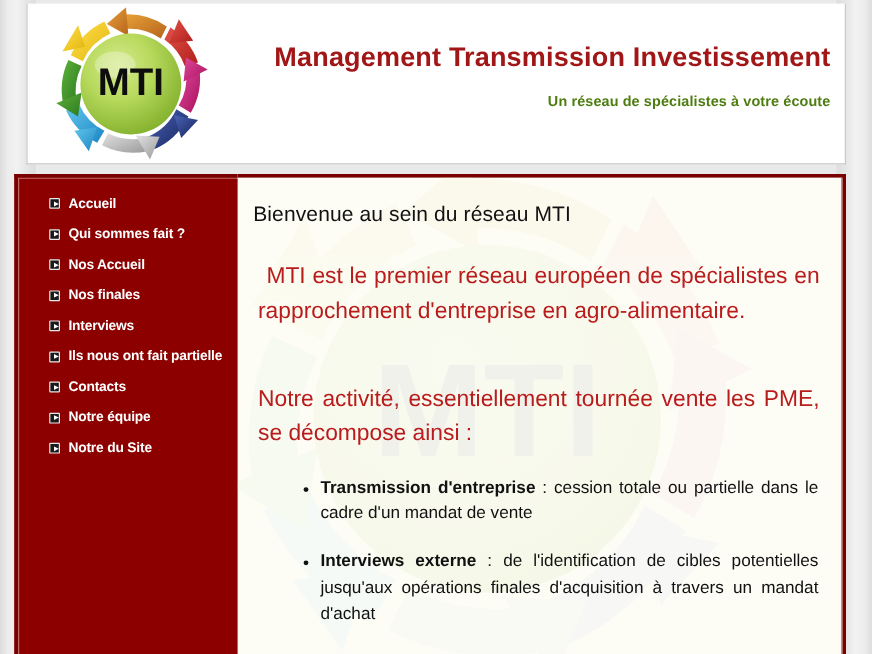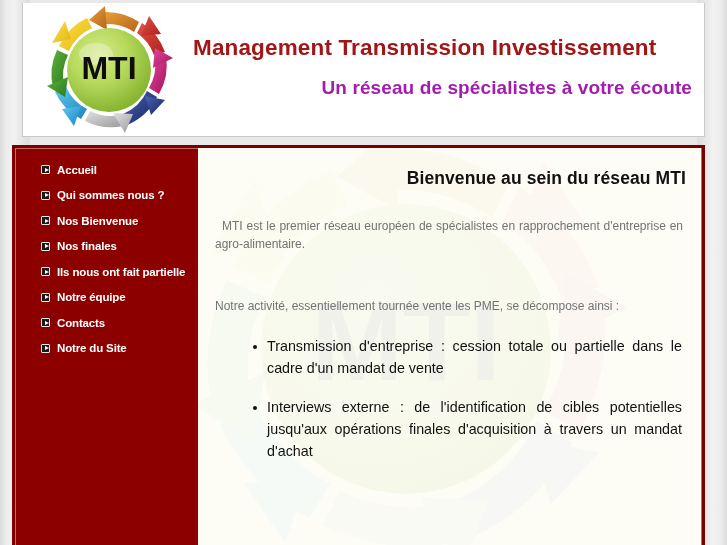--- a/index.html
+++ b/index.html
@@ -59,35 +59,36 @@
     left: 170px;
     top: 0;
     right: 8px;
     height: 100%;
   }
 
   #company-name {
     position: absolute;
     left: 0; right: 4px;
     top: 32px;
+    text-align: right;
     font-size: 22.5px;
     font-weight: bold;
     color: #A11616;
     letter-spacing: 0.15px;
     white-space: nowrap;
   }
 
   #tagline {
     position: absolute;
     left: 0; right: 4px;
     top: 74px;
     text-align: right;
-    font-size: 19px;
+    font-size: 12px;
     font-weight: bold;
-    color: #a21caf;
+    color: #4d7c0f;
     letter-spacing: 0.1px;
     white-space: nowrap;
   }
 
   
   #sidebar {
     position: absolute;
     left: 12px;
     top: 145px;
     width: 198px;
@@ -184,31 +185,31 @@
   }
   #watermark svg { display: block; width: 100%; height: 100%; }
 
   #content-inner {
     position: relative;
     z-index: 2;
     padding: 12px 16px 0 13px;
   }
 
   #page-title {
-    text-align: right;
+    text-align: left;
     font-size: 17.5px;
-    font-weight: bold;
+    font-weight: normal;
     color: #111;
     margin-top: 8px;
     letter-spacing: 0.1px;
   }
 
   .para {
-    font-size: 12px;
-    color: #737373;
+    font-size: 19px;
+    color: #b91c1c;
     text-align: justify;
     line-height: 1.52;
     margin-top: 28px;
     padding: 0 3px 0 4px;
   }
   .para.indent::before {
     content: "";
     display: inline-block;
     width: 7px;
   }
@@ -230,21 +231,21 @@
     margin-bottom: 18px;
   }
   #bullets li::before {
     content: "";
     position: absolute;
     left: 0; top: 9px;
     width: 4px; height: 4px;
     background: #111;
     border-radius: 50%;
   }
-  #bullets b { font-weight: normal; margin-top: 48px; }
+  #bullets b { font-weight: bold; margin-top: 48px; }
 </style>
 </head>
 <body>
 
 <div class="page-bg"></div>
 <div class="page-bg right"></div>
 
 <div id="header">
 
   <div id="logo">
@@ -338,41 +339,45 @@
 </div>
 
 <nav id="sidebar">
   <ul id="menu">
     <li class="menu-item">
       <span class="menu-bullet"></span>
       <span class="menu-label">Accueil</span>
     </li>
     <li class="menu-item">
       <span class="menu-bullet"></span>
-      <span class="menu-label">Qui sommes nous ?</span>
-    </li>
-    <li class="menu-item">
-      <span class="menu-bullet"></span>
-      <span class="menu-label">Nos Bienvenue</span>
+      <span class="menu-label">Qui sommes fait ?</span>
+    </li>
+    <li class="menu-item">
+      <span class="menu-bullet"></span>
+      <span class="menu-label">Nos Accueil</span>
     </li>
     <li class="menu-item">
       <span class="menu-bullet"></span>
       <span class="menu-label">Nos finales</span>
     </li>
     <li class="menu-item">
       <span class="menu-bullet"></span>
+      <span class="menu-label">Interviews</span>
+    </li>
+    <li class="menu-item">
+      <span class="menu-bullet"></span>
       <span class="menu-label">Ils nous ont fait partielle</span>
     </li>
     <li class="menu-item">
       <span class="menu-bullet"></span>
+      <span class="menu-label">Contacts</span>
+    </li>
+    <li class="menu-item">
+      <span class="menu-bullet"></span>
       <span class="menu-label">Notre équipe</span>
-    </li>
-    <li class="menu-item">
-      <span class="menu-bullet"></span>
-      <span class="menu-label">Contacts</span>
     </li>
     <li class="menu-item">
       <span class="menu-bullet"></span>
       <span class="menu-label">Notre du Site</span>
     </li>
   </ul>
 </nav>
 
 <main id="content">
 

